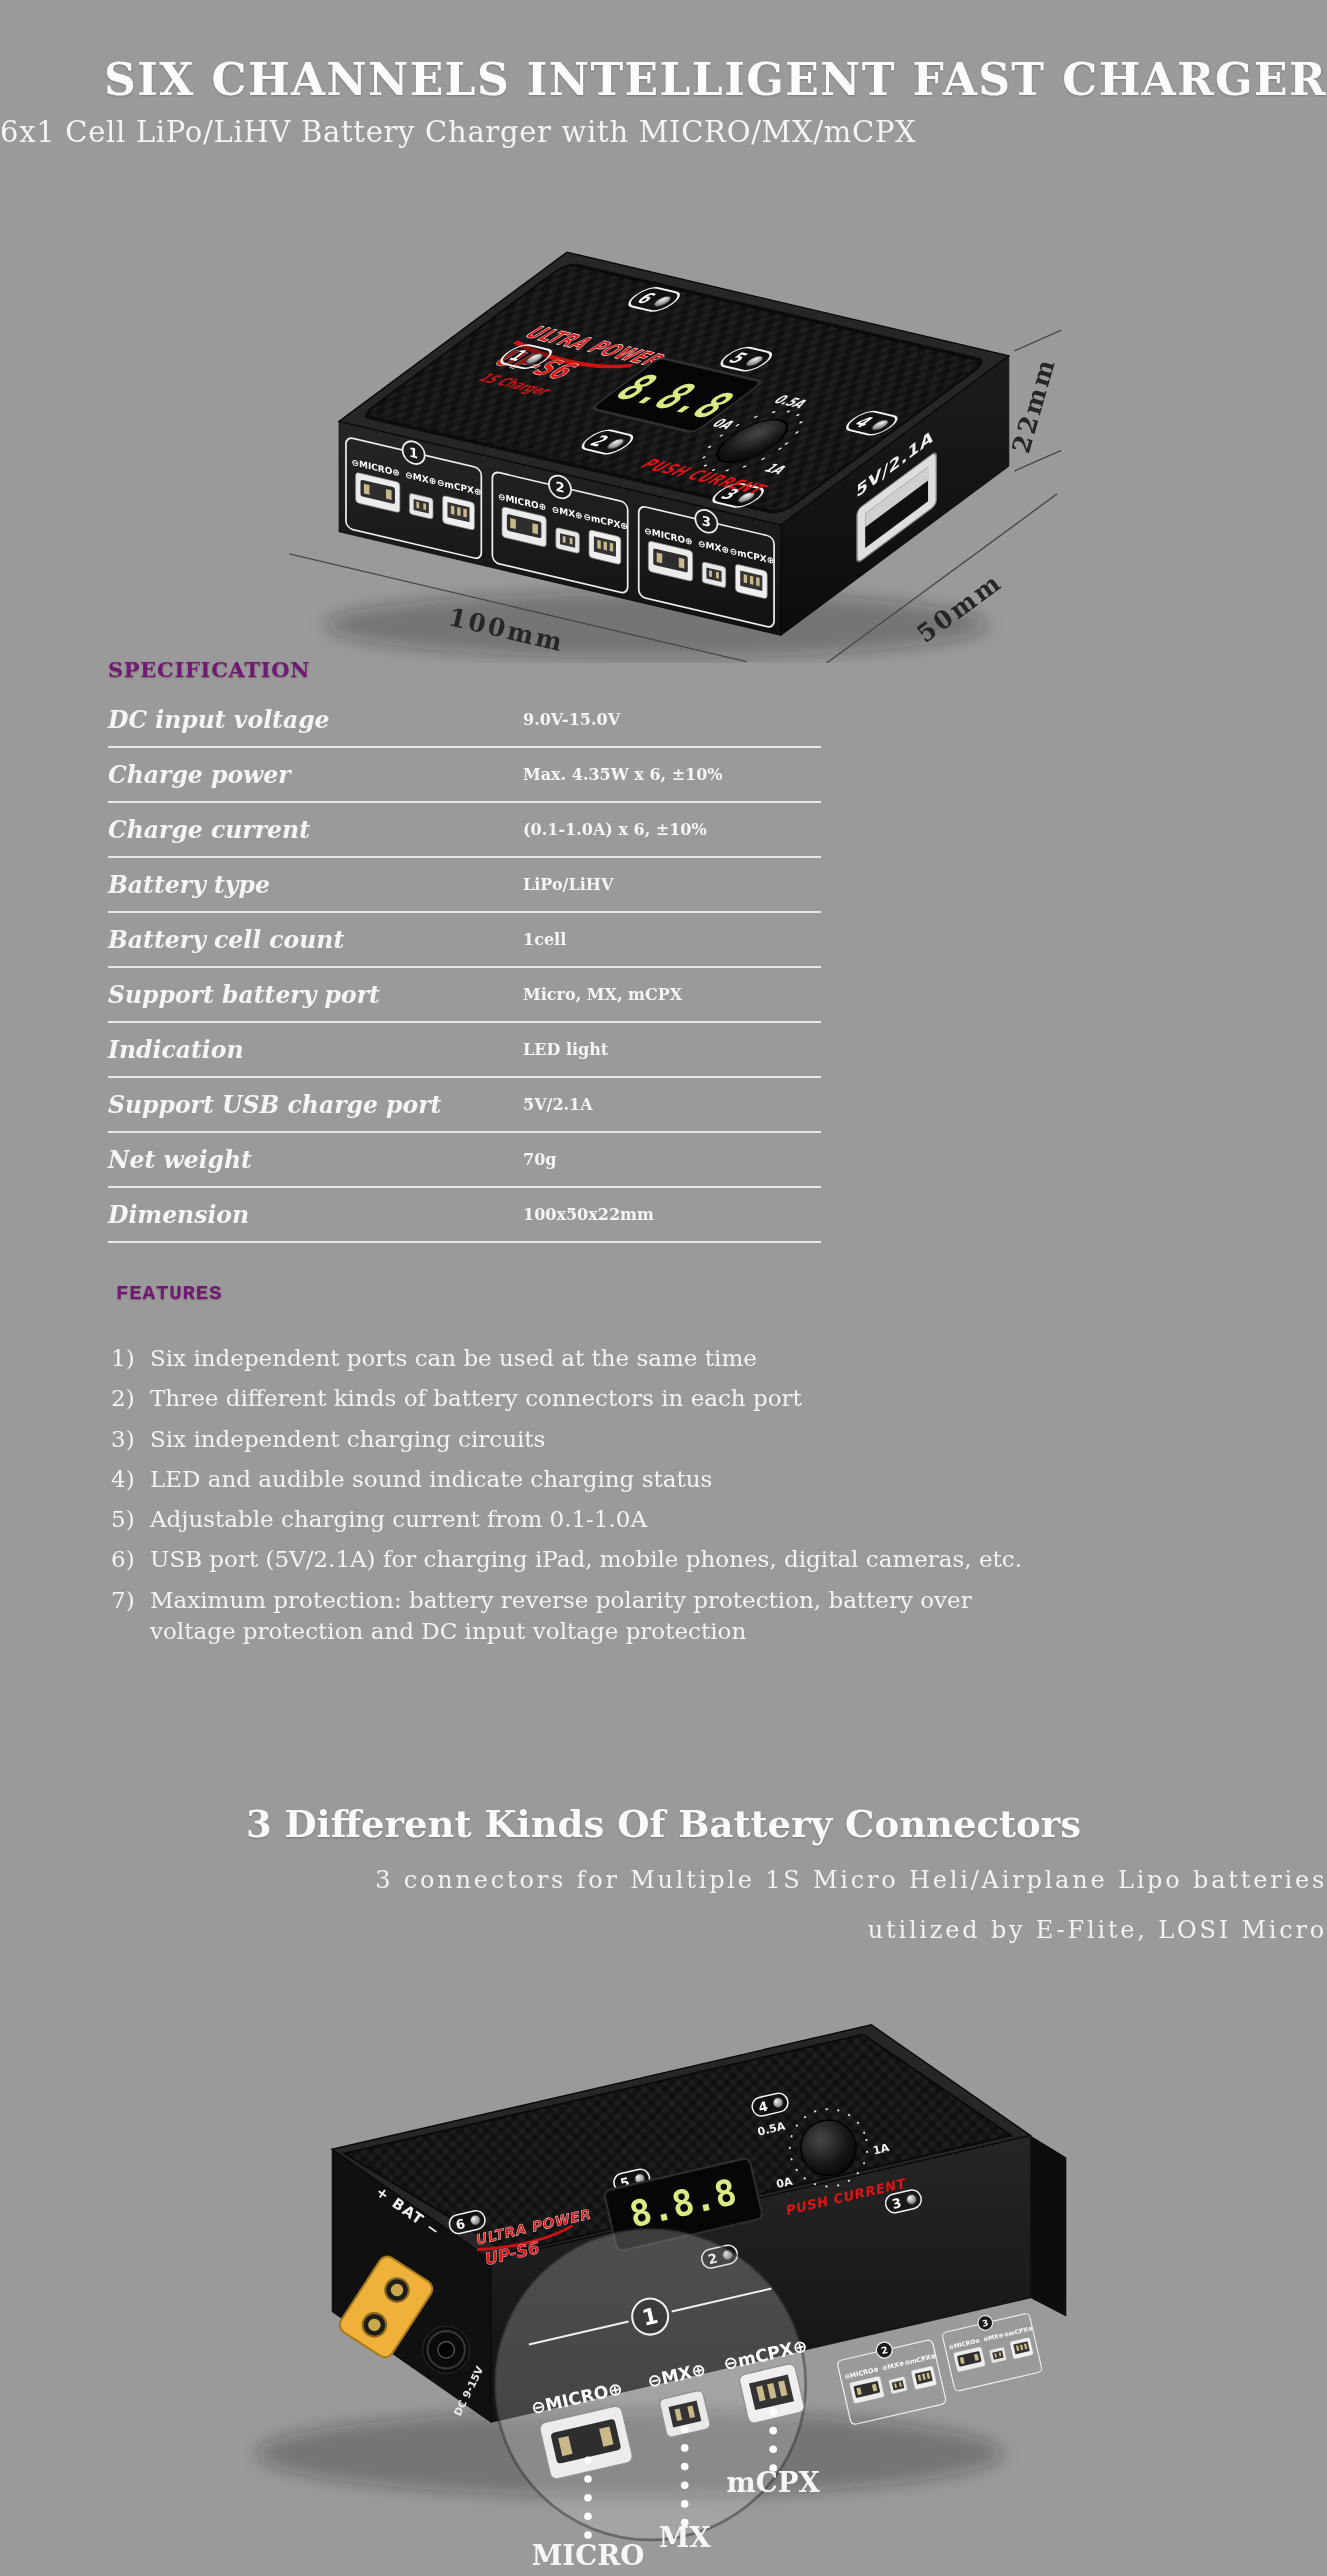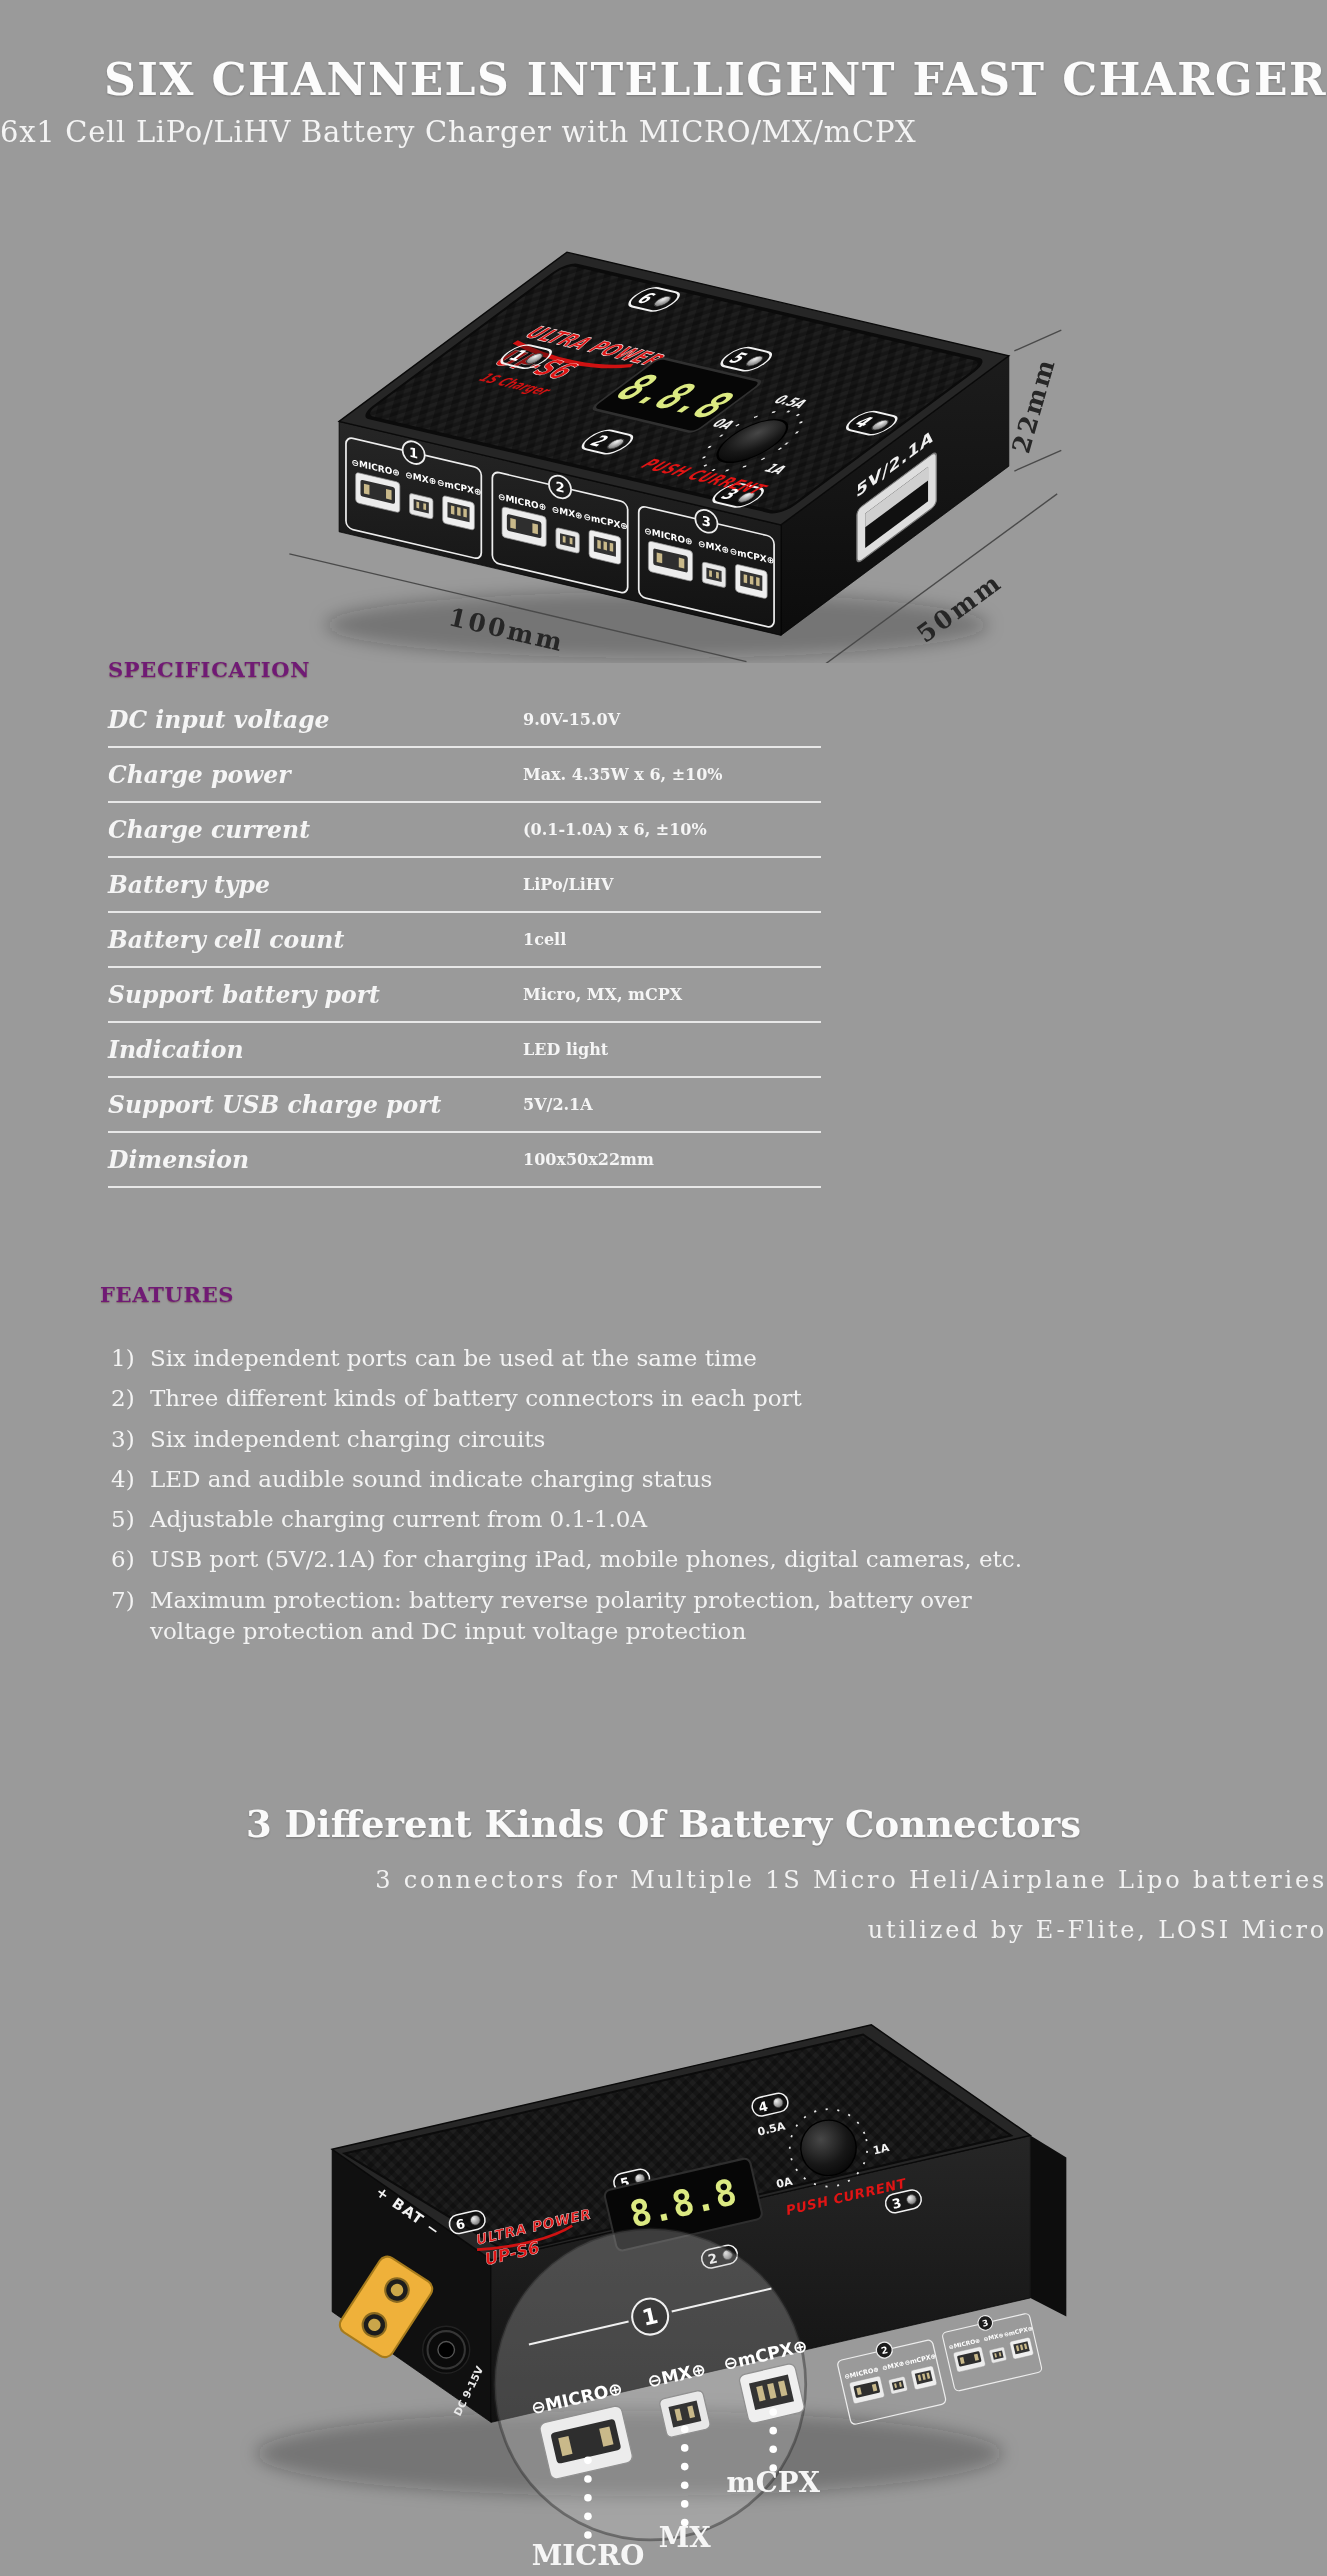--- a/index.html
+++ b/index.html
@@ -18,21 +18,21 @@
   }
   .page-subtitle{
     top:115px;left:0;width:1327px;text-align:left;
     font-size:29px;color:#f4f4f4;letter-spacing:0.7px;
   }
   .sec-heading{
     font-size:21px;font-weight:bold;color:#701a75;
     letter-spacing:0.7px;text-shadow:0 0.7px 1.4px rgba(70,0,0,.35);
   }
   #spec-heading{top:640px;left:108px;}
-  #features-heading{top:1265px;left:100px;}
+  #features-heading{top:1265px;left:116px;font-family:Liberation Mono, monospace;}
   .spec-table{top:693px;left:108px;width:713px;}
   .spec-row{
     display:flex;align-items:center;height:53px;
     border-bottom:2.1px solid #e8e8e8;
   }
   .spec-label{width:415px;font-size:23.5px;font-weight:bold;color:#f5f5f5;flex:none;font-style:italic;}
   .spec-value{font-size:16px;font-weight:bold;color:#f5f5f5;}
   .features-list{top:1343px;left:111px;width:926px;}
   .feature-item{
     display:flex;margin-bottom:9px;
@@ -255,20 +255,24 @@
     </div>
   <div class="spec-row">
       <span class="spec-label">Indication</span>
       <span class="spec-value">LED light</span>
     </div>
   <div class="spec-row">
       <span class="spec-label">Support USB charge port</span>
       <span class="spec-value">5V/2.1A</span>
     </div>
   <div class="spec-row">
+      <span class="spec-label">Net weight</span>
+      <span class="spec-value">70g</span>
+    </div>
+  <div class="spec-row">
       <span class="spec-label">Dimension</span>
       <span class="spec-value">100x50x22mm</span>
     </div>
 </div>
 
 <h2 class="abs sec-heading" id="features-heading">FEATURES</h2>
 <div class="abs features-list">
   <div class="feature-item">
       <span class="feature-num">1)</span>
       <span class="feature-text">Six independent ports can be used at the same time</span>

